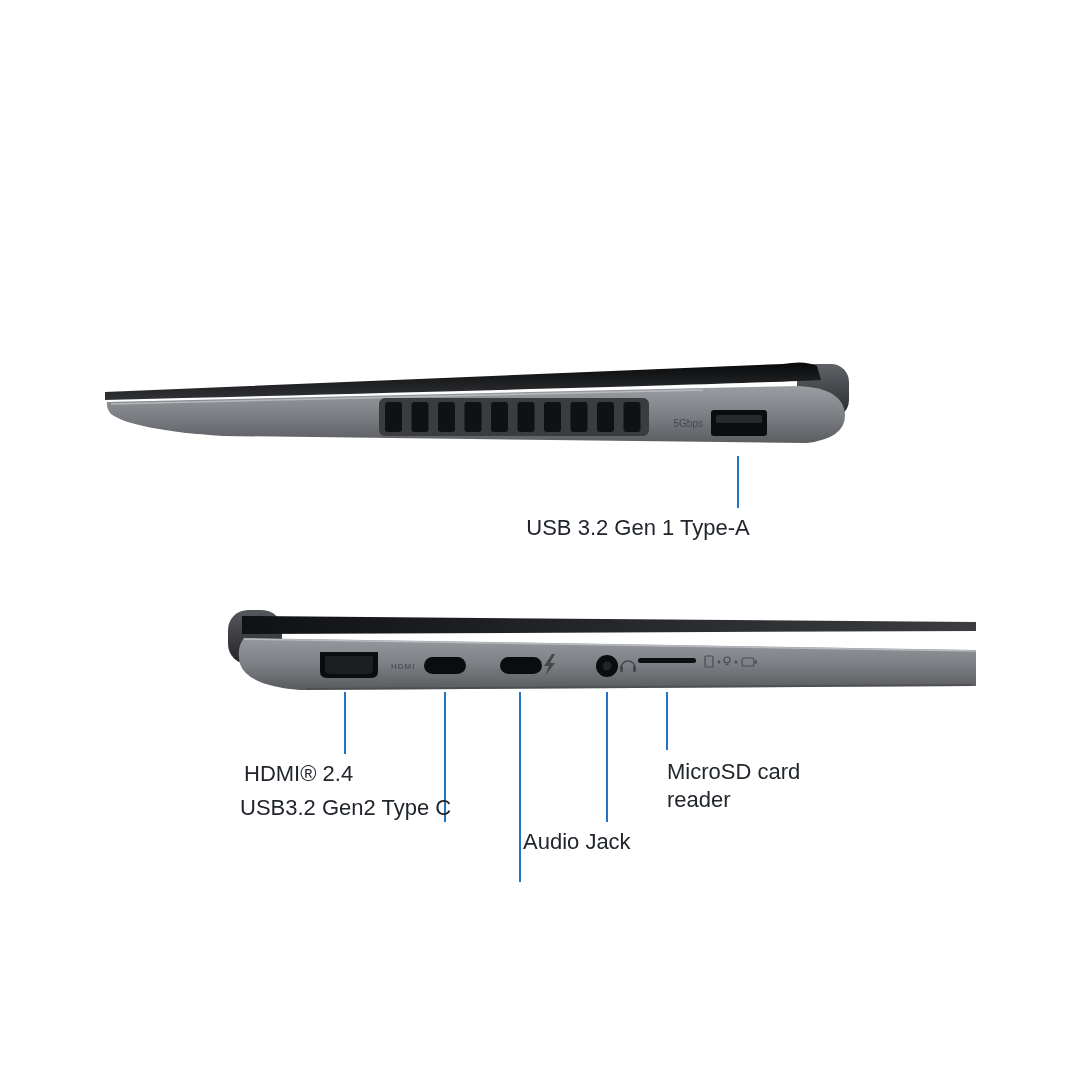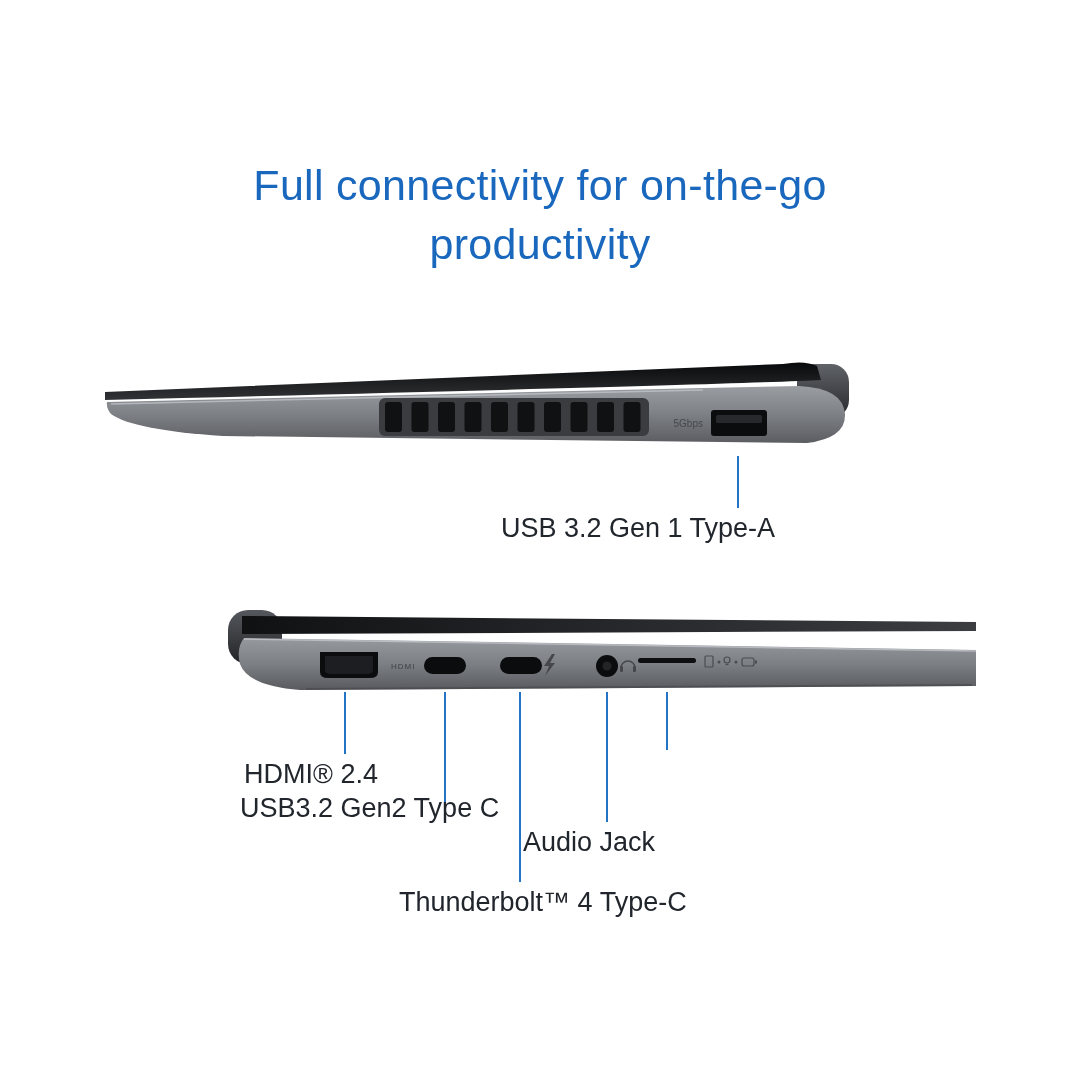--- a/index.html
+++ b/index.html
@@ -9,34 +9,30 @@
     font-family:"Liberation Sans", sans-serif;
   }
   .title {
     position:absolute; top:156px; left:0; width:1080px;
     text-align:center; color:#1a68bd; font-size:43px; line-height:59px;
     font-weight:400; letter-spacing:.3px;
   }
   .laptop-figure { position:absolute; }
   .callout-line { position:absolute; width:2px; background:#2374c4; }
   .callout-label {
-    position:absolute; color:#21252c; font-size:27px; line-height:28px;
+    position:absolute; color:#21252c; font-size:22px; line-height:28px;
     font-weight:400;
   }
   .center { text-align:center; }
 </style>
 </head>
 <body>
 
 <div class="canvas">
 
-  <div class="title">
-    <div>Full connectivity for on-the-go</div>
-    <div>productivity</div>
-  </div>
 
   <svg class="laptop-figure" style="left:103px; top:356px;" width="758" height="104" viewBox="0 0 758 104">
     <defs>
       <linearGradient id="lidG1" x1="0" y1="0" x2="0" y2="1">
         <stop offset="0" stop-color="#08090a"></stop>
           <stop offset="1" stop-color="#313336"></stop>
       </linearGradient>
       <linearGradient id="baseG1" x1="0" y1="0" x2="0" y2="1">
         <stop offset="0" stop-color="#9a9da2"></stop>
           <stop offset="0.45" stop-color="#808388"></stop>
@@ -126,20 +122,20 @@
     </g>
   </svg>
 
   <div class="callout-line" style="left:344px; top:692px; height:62px;"></div>
   <div class="callout-label" style="left:244px; top:760px;">HDMI® 2.4</div>
 
   <div class="callout-line" style="left:444px; top:692px; height:130px;"></div>
   <div class="callout-label" style="left:240px; top:794px;">USB3.2 Gen2 Type C</div>
 
   <div class="callout-line" style="left:519px; top:692px; height:190px;"></div>
-  <div class="callout-label" style="left:399px; top:888px;">Thunderbolt™ 4 Type-C</div>
 
   <div class="callout-line" style="left:606px; top:692px; height:130px;"></div>
   <div class="callout-label" style="left:523px; top:828px;">Audio Jack</div>
 
   <div class="callout-line" style="left:666px; top:692px; height:58px;"></div>
+  <div class="callout-label" style="left:667px; top:758px; width:160px;">MicroSD card reader</div>
 
 </div>
 
 </body></html>

